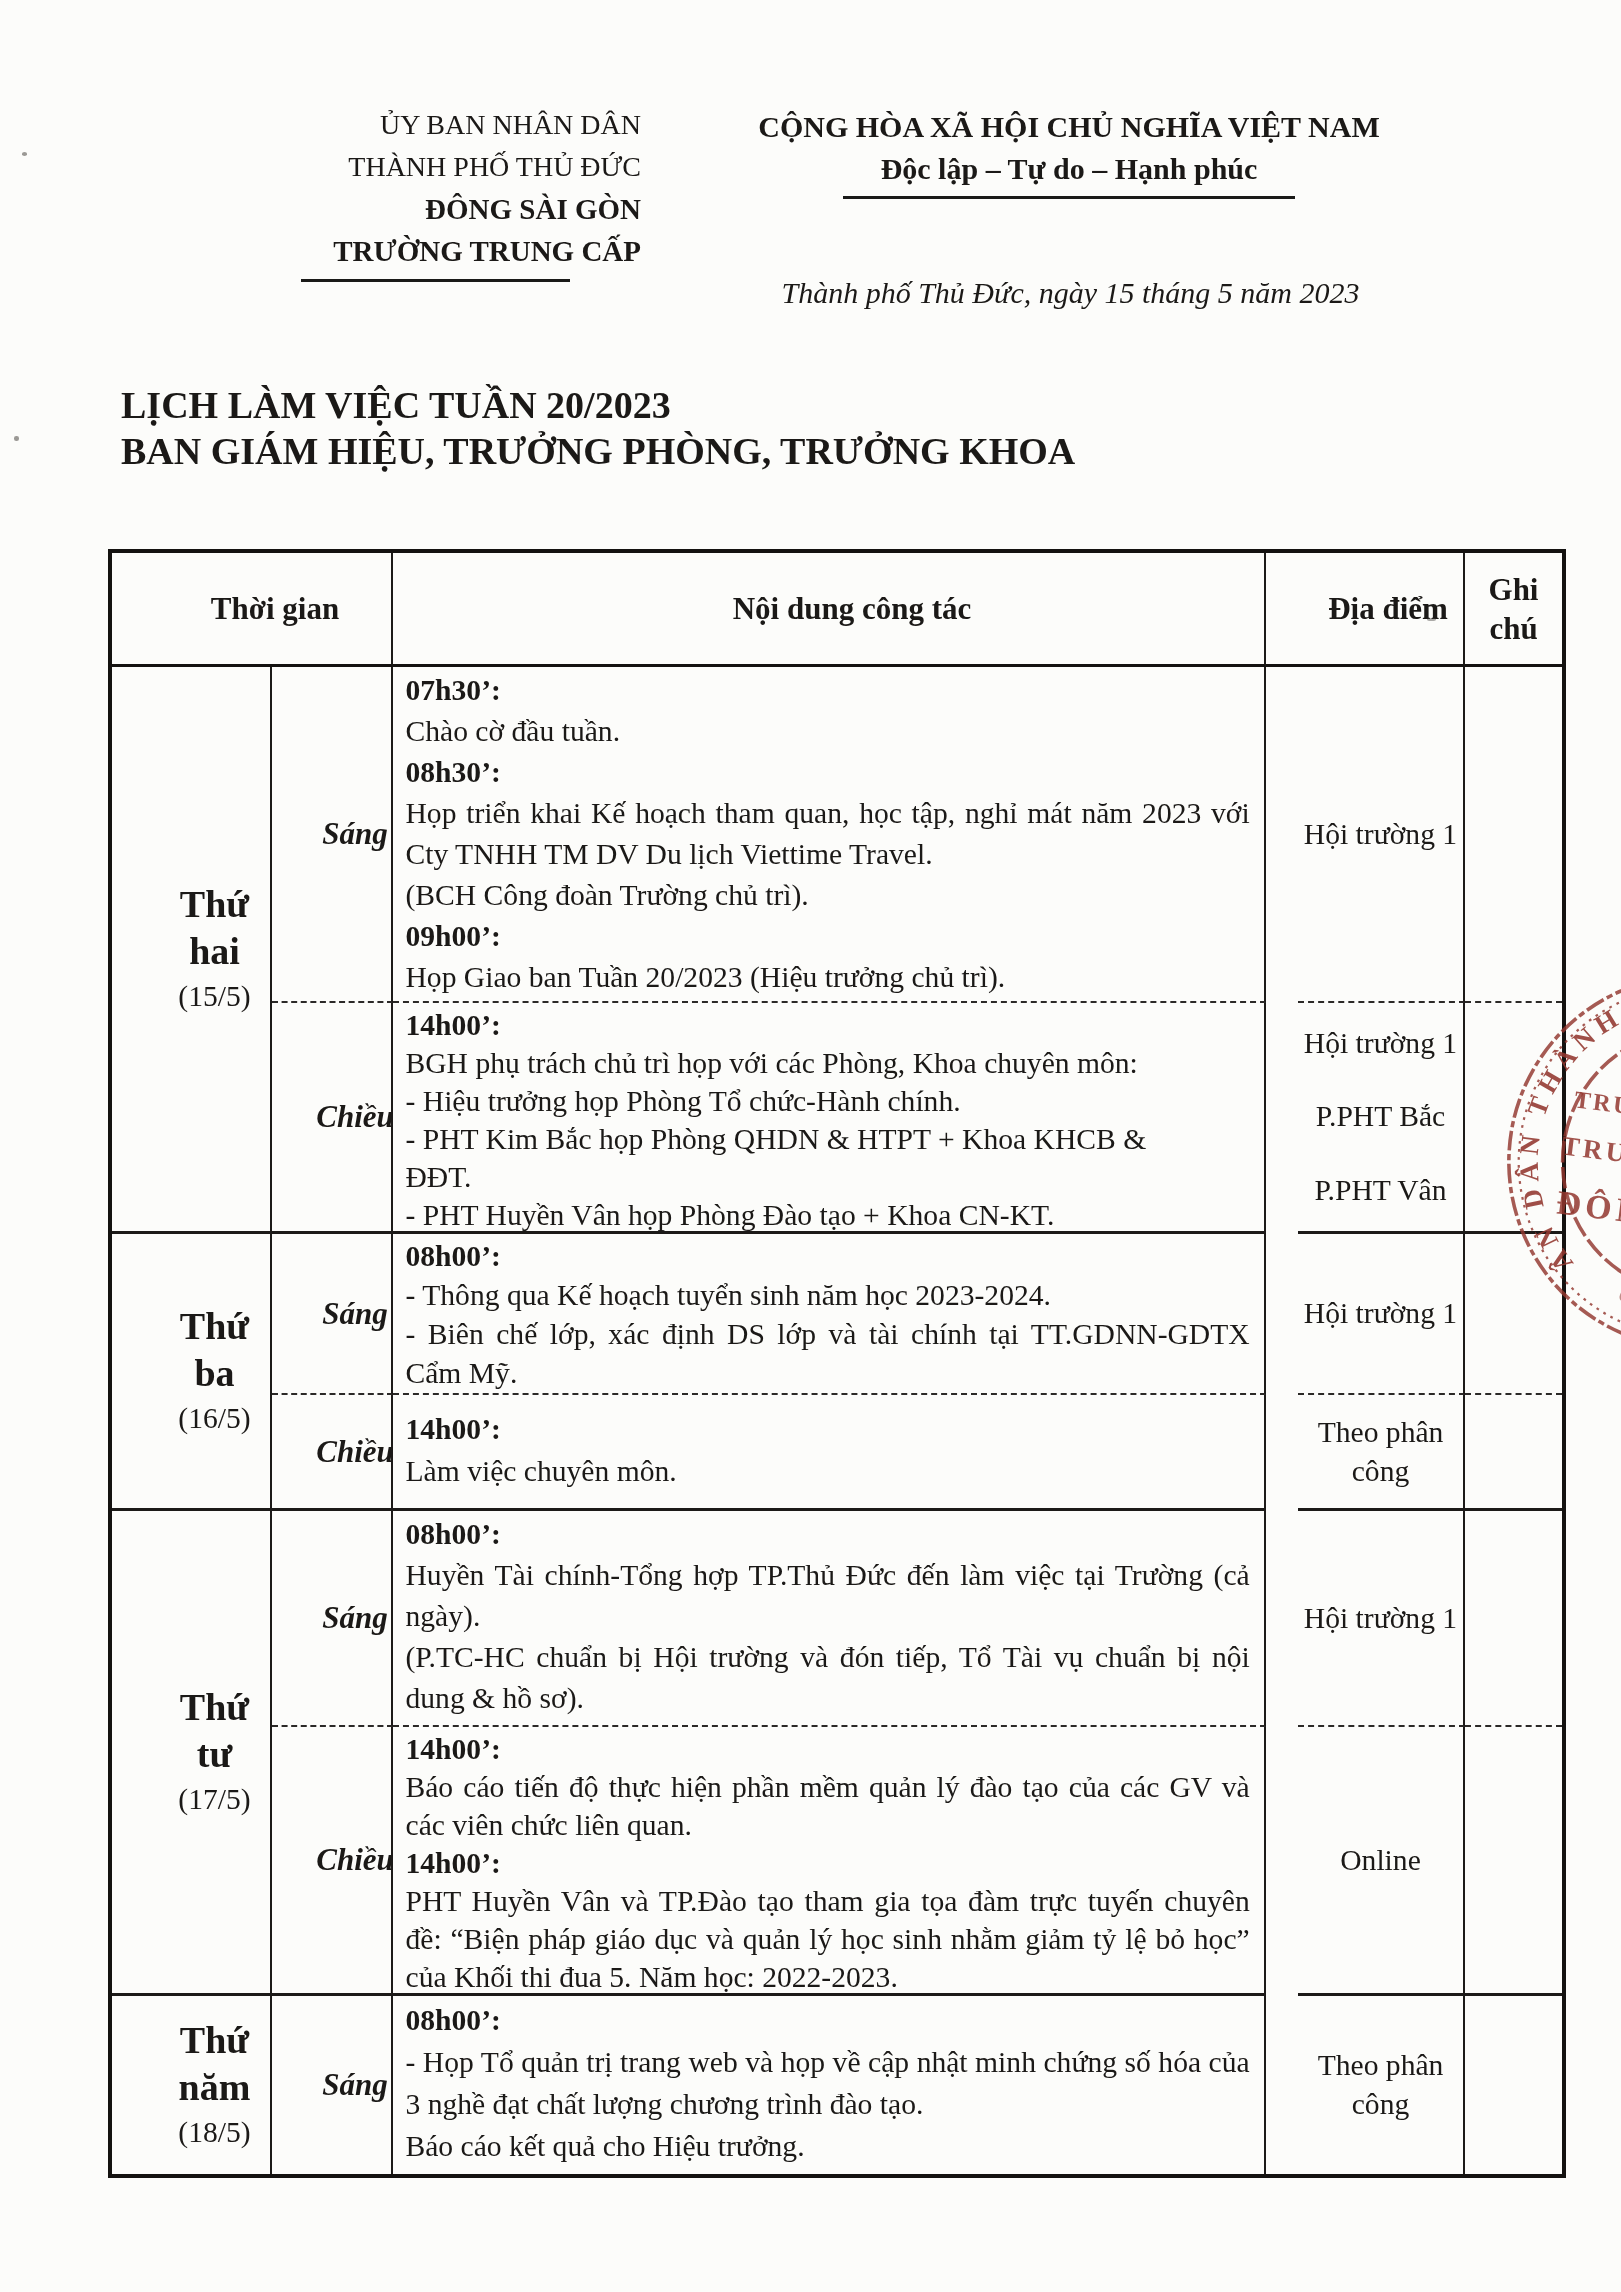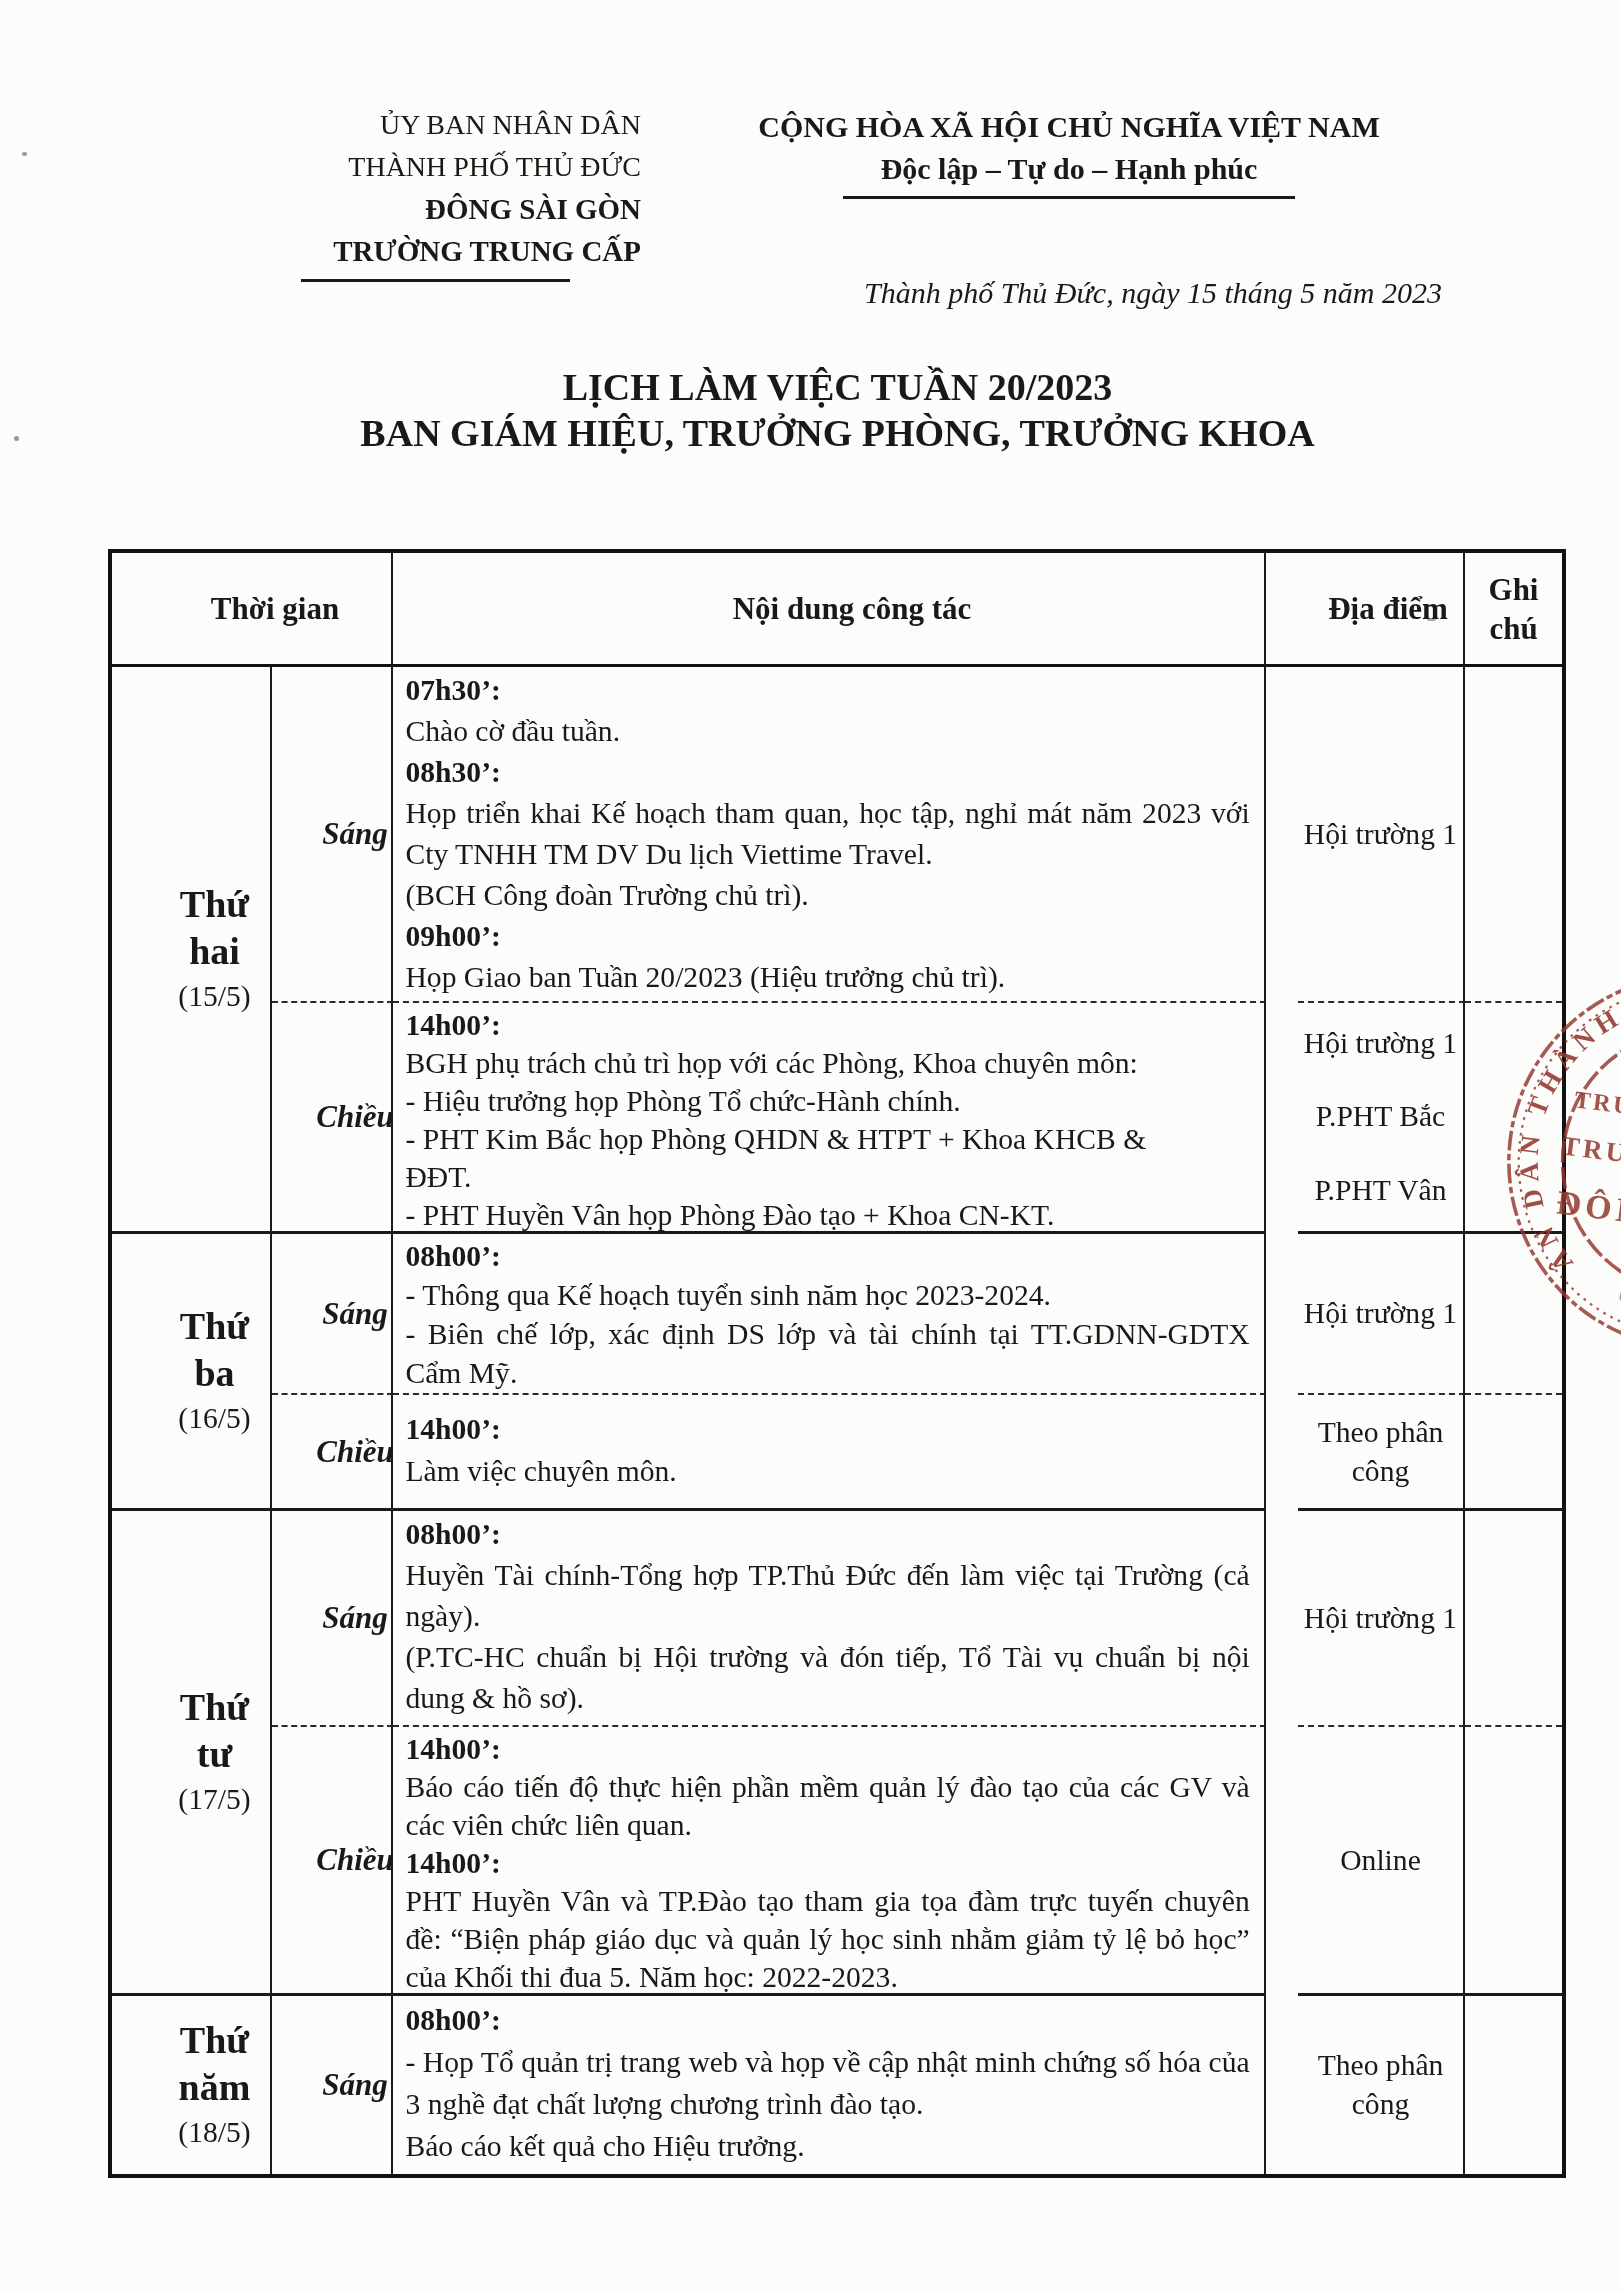--- a/index.html
+++ b/index.html
@@ -9,23 +9,23 @@
     font-family:"Liberation Serif","DejaVu Serif",serif;
     -webkit-font-smoothing:antialiased;
   }
   .abs{position:absolute;}
   
   .org-left{left:229px;top:104px;width:412px;text-align:right;font-size:28px;line-height:42px;}
   .org-left .bold-line{font-weight:bold;font-size:29px;}
   .rule-left{width:269px;height:2.7px;background:#1a1a18;margin:7.2px auto 0;}
   .org-right{left:711px;top:106px;width:716px;text-align:center;font-weight:bold;font-size:30px;line-height:42px;}
   .rule-right{width:452px;height:2.7px;background:#1a1a18;margin:6.3px auto 0;}
-  .dateline{left:699px;top:276px;width:743px;text-align:right;font-style:italic;font-size:30px;}
-  
-  .doc-title{left:121px;top:364px;width:1433px;text-align:center;font-weight:bold;}
+  .dateline{left:699px;top:276px;width:743px;text-align:center;font-style:italic;font-size:30px;}
+  
+  .doc-title{left:121px;top:382px;width:1433px;text-align:left;font-weight:bold;}
   .title-main{font-size:38px;line-height:46px;}
   .title-sub{font-size:28px;line-height:41px;}
   
   .sched{left:108px;top:549px;border:4.5px solid #141210;background:transparent;
     display:grid;
     grid-template-columns:160px 121px 873px 199px 97px;
     grid-template-rows:114px 336px 231px 161px 116px 216px 269px 178px;}
   .cell{box-sizing:border-box;min-width:0;min-height:0;}
   .br{border-right:2.7px solid #1c1a18;padding-left:47px;}
   .bs{border-bottom:3.6px solid #1c1a18;}

